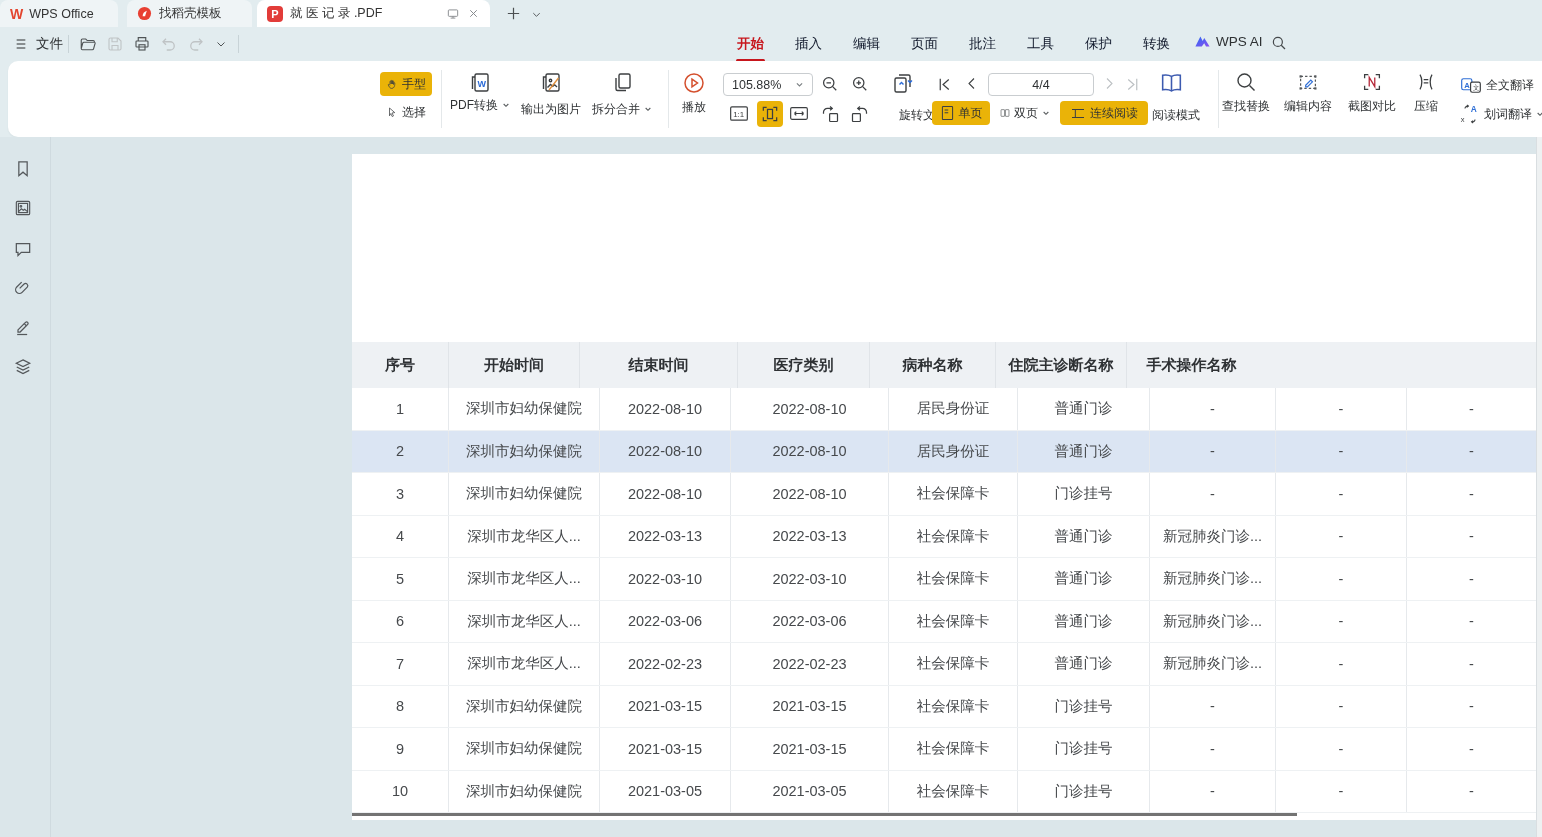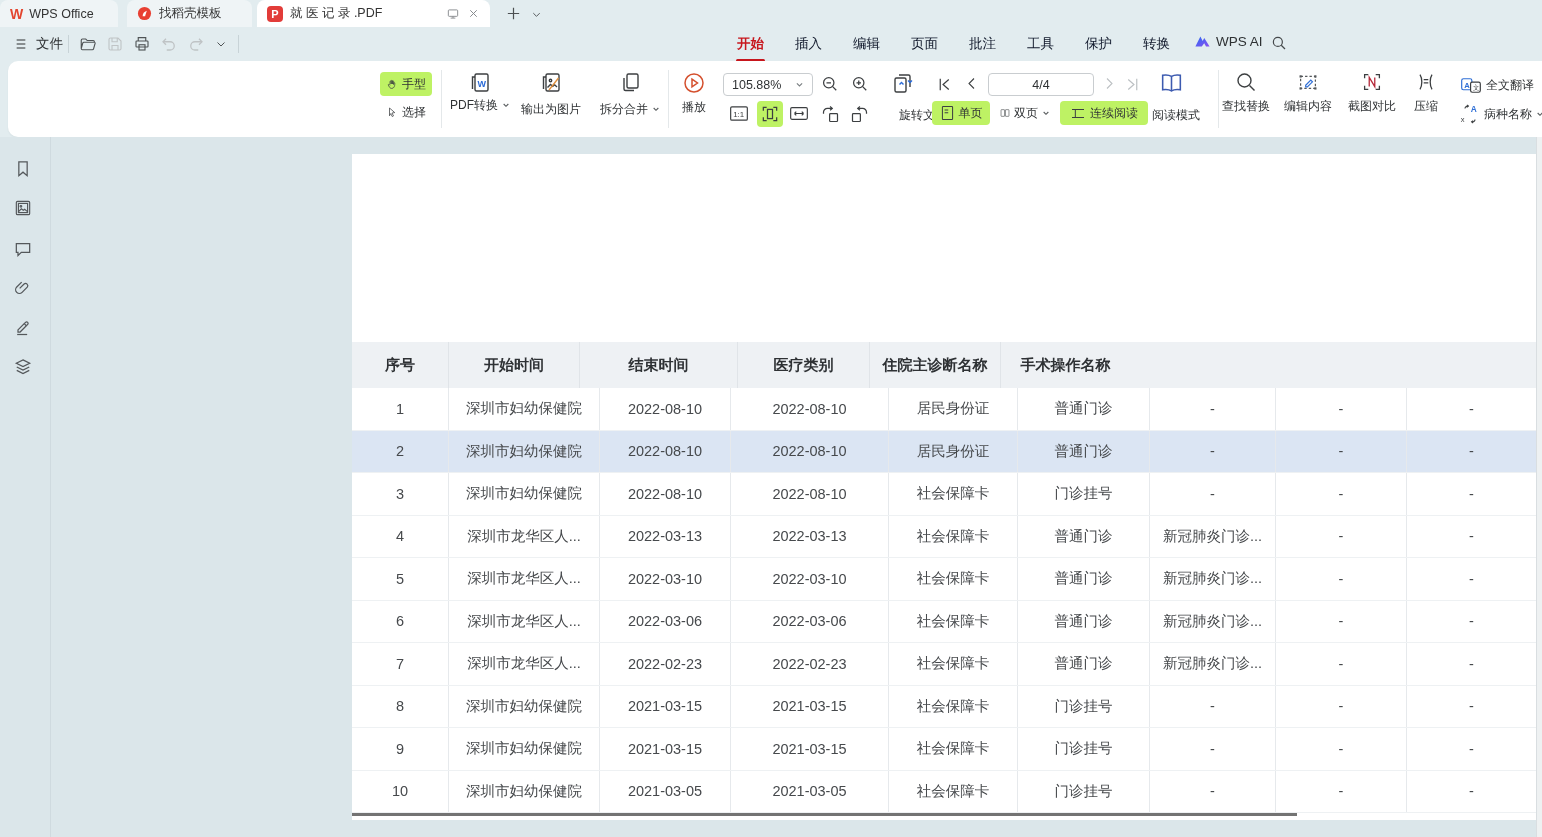--- a/index.html
+++ b/index.html
@@ -31,21 +31,21 @@
   .mtab.active::after { content:""; position:absolute; left:0; right:0; bottom:-7px; height:3px; background:#c7161d; border-radius:2px; }
   .wpsai { position:absolute; left:1194px; top:7px; display:flex; align-items:center; gap:5px; font-size:13.5px; color:#2e3133; }
   .mb-search { position:absolute; left:1270px; top:7px; }
 
   
   .ribbon { position:absolute; left:8px; top:61px; width:1534px; height:76px; background:#ffffff;
             border-radius:10px 0 0 10px; box-shadow:0 1px 2px rgba(40,60,70,.06); }
   .r-item { position:absolute; display:flex; align-items:center; justify-content:center; }
   .r-label { font-size:12px; color:#2f3234; white-space:nowrap; }
   .r-stack { position:absolute; display:flex; flex-direction:column; align-items:center; }
-  .toggle { background:#bef264; border-radius:4px; }
+  .toggle { background:#eab308; border-radius:4px; }
   .vdiv { position:absolute; top:9px; width:1px; height:58px; background:#e4e8ea; }
   .combo { position:absolute; border:1px solid #c9cdd0; border-radius:4px; background:#fff;
            display:flex; align-items:center; justify-content:space-between; padding:0 8px; font-size:12.5px; color:#2f3234; }
   .chev { display:inline-flex; }
   .rowbtn { display:flex; align-items:center; gap:4px; font-size:12px; color:#2f3234; padding:0 6px; height:24px; }
 
   
   .canvas { position:absolute; left:0; top:137px; width:1542px; height:700px; background:#dbe6ea; }
   .sidebar { position:absolute; left:0; top:137px; width:51px; height:700px; border-right:1px solid rgba(20,40,50,.06); }
   .sb-ico { position:absolute; left:13px; width:22px; height:22px; color:#54585b; }
@@ -230,21 +230,21 @@
         <path d="M8 7H5.5v12"></path>
         <circle cx="12.5" cy="10.5" r="1.2"></circle>
         <path d="M9.5 17.5l3-3 2.2 1.8 2-1.5 2.3 2.2"></path>
         <path d="M20.5 8L11 20" stroke="#e0913f"></path>
       </svg>
       <div class="rowbtn" style="height:18px; margin-top:4px;">
         <span class="r-label">输出为图片</span>
       </div>
     </div>
 
-    <div class="r-stack" style="left:580px; top:9px; width:68px;margin-left:8px;">
+    <div class="r-stack" style="left:580px; top:9px; width:68px;">
       <svg width="26" height="26" viewBox="0 0 26 26" fill="none" stroke="#3c3f41" stroke-width="1.4">
         <rect x="10" y="4" width="11" height="14" rx="1.5"></rect>
         <path d="M7 8v11c0 .8.7 1.5 1.5 1.5H17"></path>
       </svg>
       <div class="rowbtn" style="height:18px; margin-top:4px;">
         <span class="r-label">拆分合并</span>
         <span class="chev">
             <svg width="8" height="8" viewBox="0 0 12 12" fill="none" stroke="#55595b" stroke-width="1.6">
               <path d="M2.5 4.5L6 8l3.5-3.5"></path>
             </svg>
@@ -443,21 +443,21 @@
       <span class="r-label">全文翻译</span>
     </div>
 
     <div class="r-item rowbtn" style="left:1446px; top:41px;">
       <svg width="20" height="20" viewBox="0 0 24 24" fill="none">
         <text x="1" y="21" font-size="9" fill="#3c3f41" font-family="Liberation Sans, sans-serif">x</text>
         <text x="13" y="10" font-size="10" font-weight="bold" fill="#2f6fd6" font-family="Liberation Sans, sans-serif">A</text>
         <path d="M6 5.5c0-2 1.6-3 4-3M18 18.5c0 2-1.6 3-4 3" stroke="#3c3f41" stroke-width="1.3"></path>
         <path d="M8.2 1.2L10 2.5 8.2 4M15.8 20l-1.8 1.3 1.8 1.5" stroke="#3c3f41" stroke-width="1.3"></path>
       </svg>
-      <span class="r-label">病种名称</span>
+      <span class="r-label">划词翻译</span>
       <span class="chev">
           <svg width="8" height="8" viewBox="0 0 12 12" fill="none" stroke="#55595b" stroke-width="1.6">
             <path d="M2.5 4.5L6 8l3.5-3.5"></path>
           </svg>
         </span>
     </div>
   </div>
 
   <div class="canvas"></div>
 
@@ -501,20 +501,21 @@
     </span>
   </div>
 
   <div class="page">
     <div class="ptable">
       <div class="thead">
         <div class="hcell c0">序号</div>
         <div class="hcell c2">开始时间</div>
         <div class="hcell c3">结束时间</div>
         <div class="hcell c5">医疗类别</div>
+        <div class="hcell c6">病种名称</div>
         <div class="hcell c7">住院主诊断名称</div>
         <div class="hcell c8">手术操作名称</div>
       </div>
       <div>
           <div class="trow">
             <div class="tcell c0">1</div>
             <div class="tcell c1">深圳市妇幼保健院</div>
             <div class="tcell c2">2022-08-10</div>
             <div class="tcell c3">2022-08-10</div>
             <div class="tcell c4">居民身份证</div>

